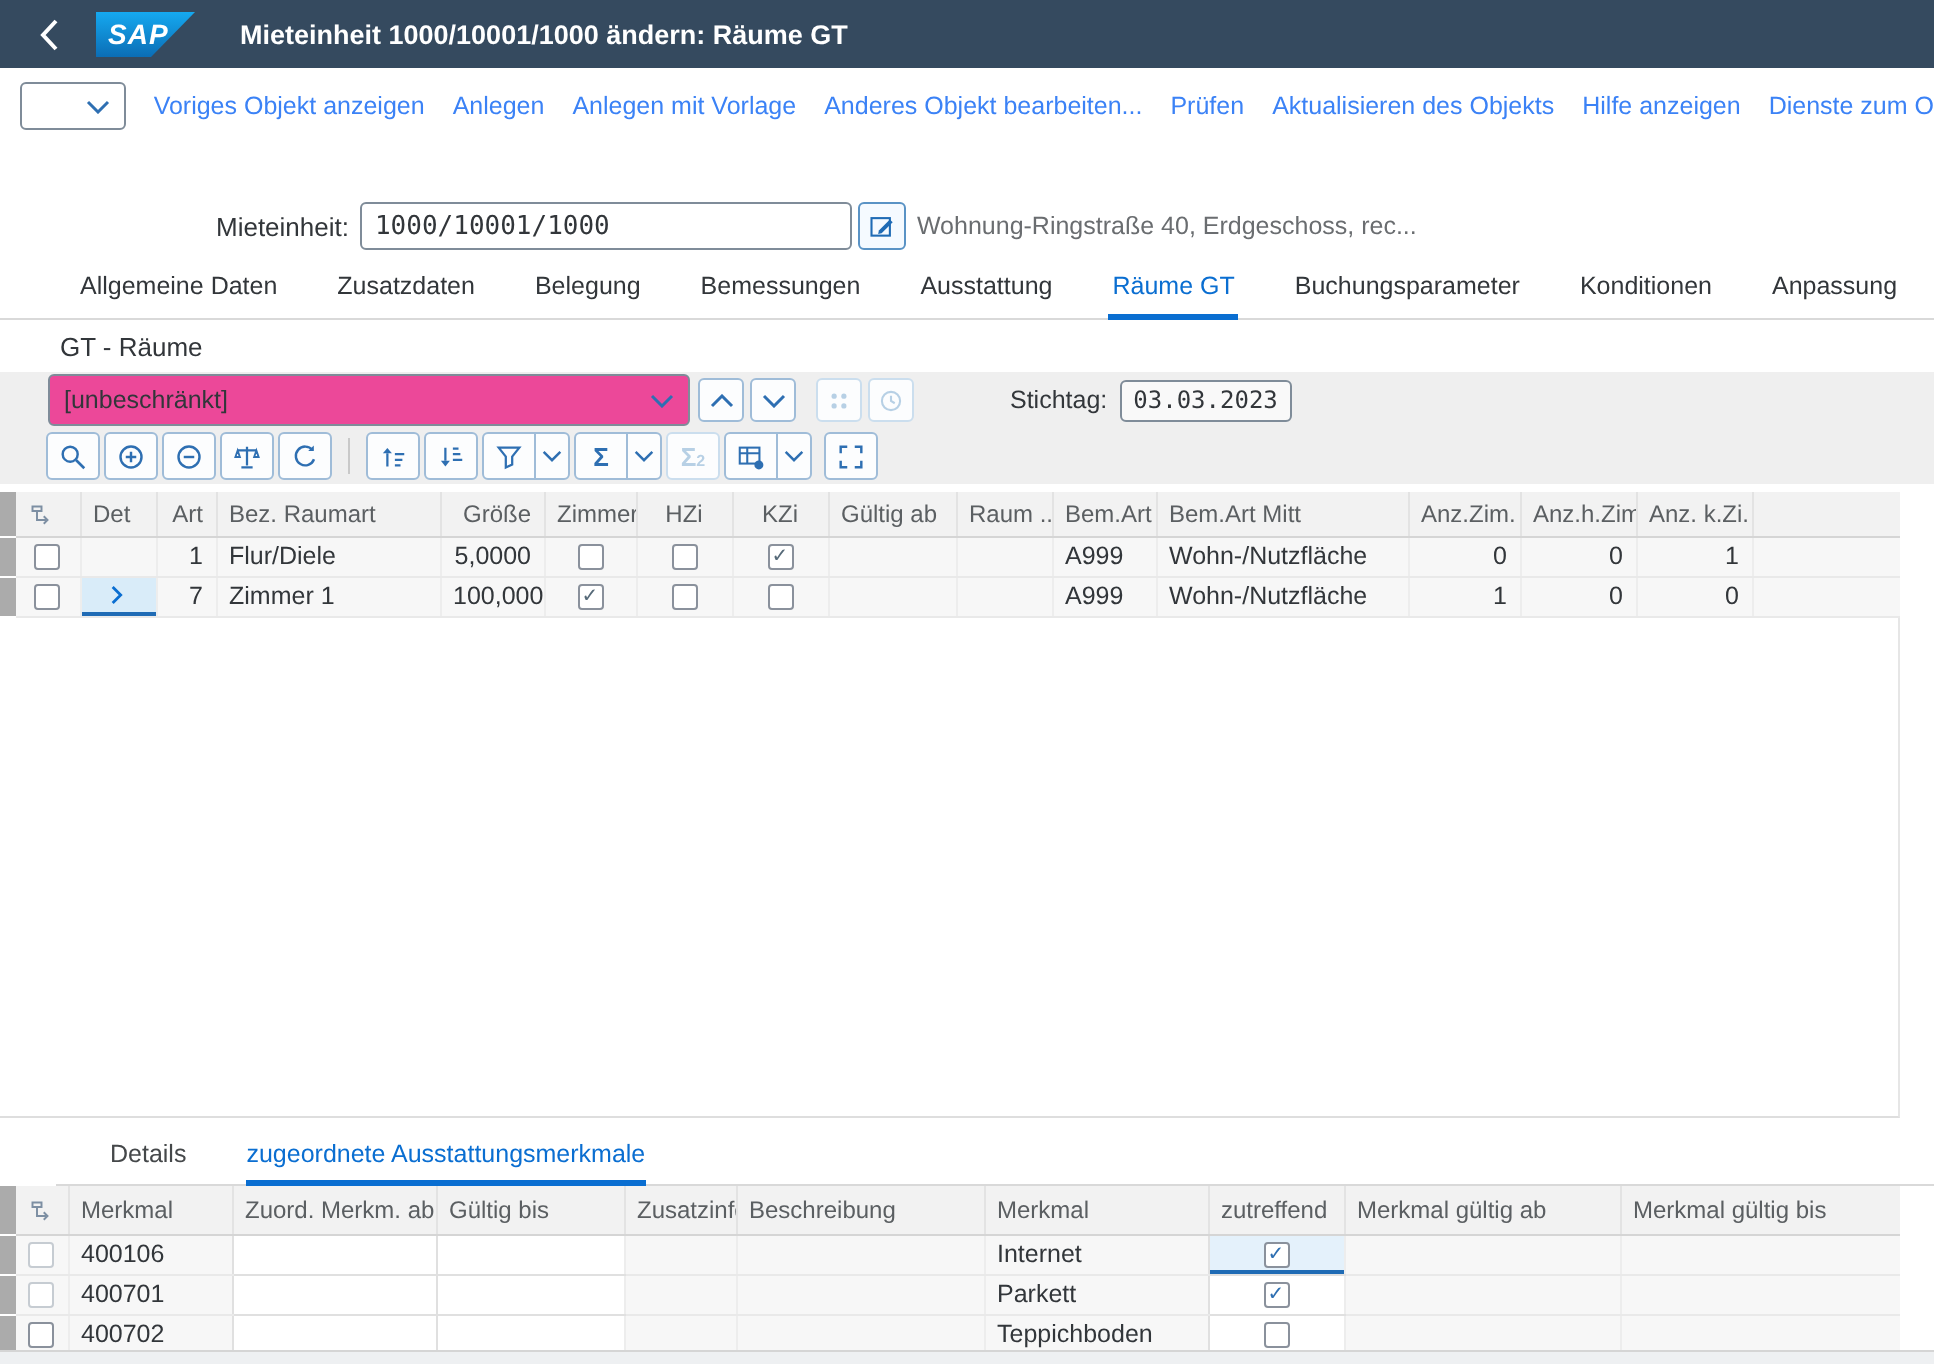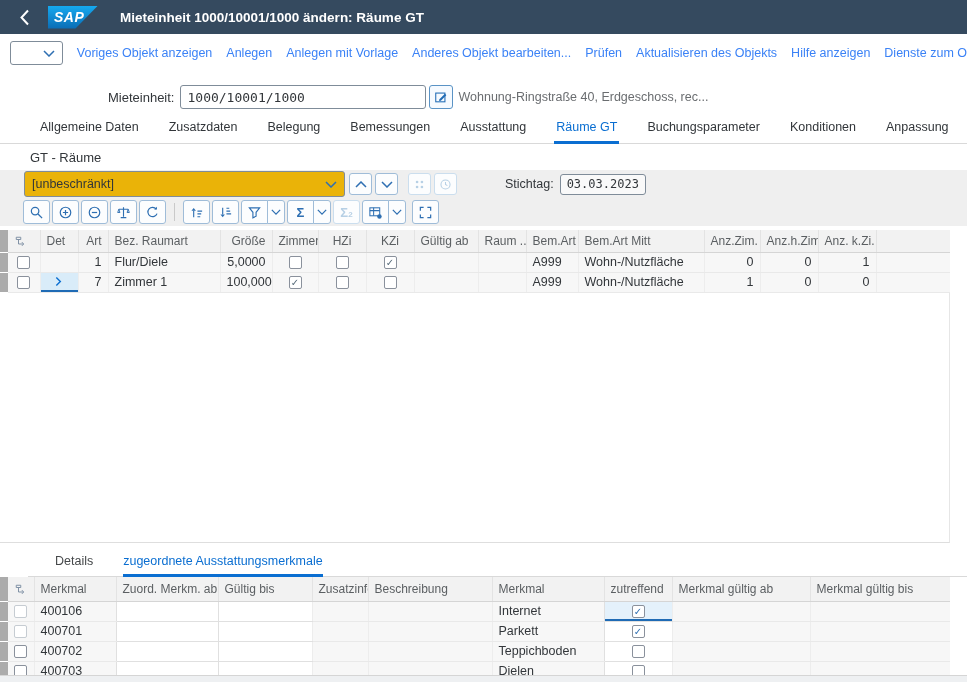--- a/index.html
+++ b/index.html
@@ -17,39 +17,39 @@
   .shell-title { color:#fff; font-size:13.5px; font-weight:bold; margin-left:8px; white-space:nowrap; }
 
   
   .menubar { height:38px; display:flex; align-items:center; padding-left:10px; gap:14px; white-space:nowrap; overflow:hidden; }
   .combo { width:160px; height:24px; border:1px solid #7f8c99; border-radius:3px; background:#fff;
     display:flex; align-items:center; justify-content:space-between; padding:0 7px; cursor:pointer; }
   .menulinks { display:flex; gap:14px; }
   .menulinks a { color:#3b82f6; font-size:12.5px; text-decoration:none; cursor:pointer; }
 
   
-  .formrow { margin-top:12px; height:26px; display:flex; align-items:center; padding-left:108px; }
+  .formrow { margin-top:28px; height:26px; display:flex; align-items:center; padding-left:108px; }
   .formrow label { font-size:13px; }
   .ipt { height:24px; border:1px solid #7f8c99; border-radius:3px; background:#fff; font-size:13px; padding:0 6px; color:#32363a; }
   .obj-input { width:246px; margin-left:6px; }
   .editbtn { width:24px; height:24px; margin-left:3px; border:1px solid #5a93c5; border-radius:3px;
     background:#f5faff; display:flex; align-items:center; justify-content:center; cursor:pointer; color:#1f6bb5; }
   .obj-desc { margin-left:5px; font-size:12.5px; color:#6a6d70; white-space:nowrap; }
 
   
   .tabstrip { margin-top:6px; height:28px; display:flex; align-items:flex-end; gap:26px; padding-left:38px;
     border-bottom:1px solid #d9d9d9; white-space:nowrap; }
   .tab { font-size:12.5px; color:#32363a; padding:0 2px 7px 2px; cursor:pointer; border-bottom:3px solid transparent; margin-bottom:-1px; }
   .tab.active { color:#0a6ed1; border-bottom-color:#0a6ed1; }
 
   
   .section-title { height:26px; display:flex; align-items:center; padding-left:30px; font-size:13px; }
 
   .filterrow { height:28px; background:#efefef; display:flex; align-items:center; }
-  .combo2 { width:321px; height:22px; margin-left:24px; border:1px solid #7f8c99; border-radius:3px; background:#eab308;
+  .combo2 { width:321px; height:22px; margin-left:24px; border:1px solid #7f8c99; border-radius:3px; background:#ec4899;
     display:flex; align-items:center; justify-content:space-between; padding:12px 7px; font-size:12.5px; cursor:pointer; }
   .sqbtn { width:23px; height:22px; border:1px solid #9fbcd8; border-radius:3px; background:#fcfdfe;
     display:flex; align-items:center; justify-content:center; color:#2e6fb2; cursor:pointer; }
   .sqbtn.disabled { border-color:#cbdeee; color:#b7d0e5; cursor:default; }
   .sticht-label { margin-left:48px; font-size:12.5px; }
   .sticht-input { width:86px; height:21px; margin-left:6px; font-size:12px; background:#f9f9f9; }
 
   
   .toolbar { height:28px; background:#efefef; display:flex; align-items:center; padding-left:23px; gap:2px; }
   .tbtn { min-width:27px; height:24px; border:1px solid #9fbcd8; border-radius:3px; background:#fcfdfe;

